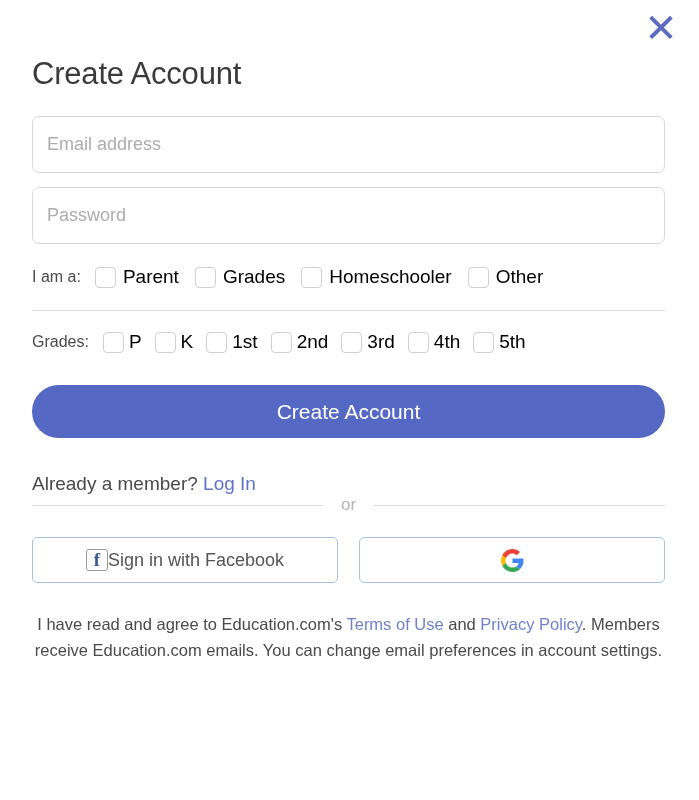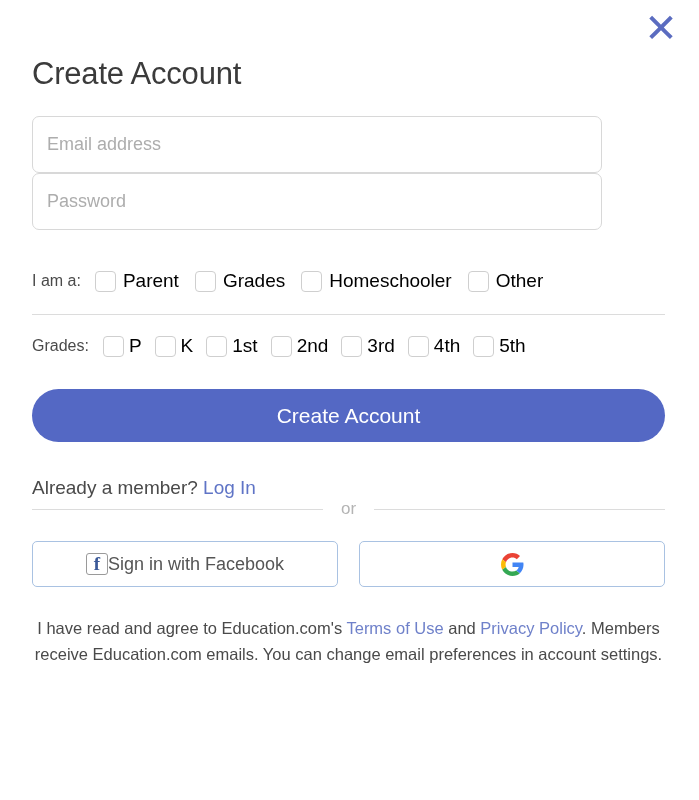--- a/index.html
+++ b/index.html
@@ -39,42 +39,42 @@
   .title {
     padding-top: 56px;
     font-size: 31px;
     font-weight: 400;
     color: #3b3b3b;
     letter-spacing: -0.2px;
   }
   
   .field {
     display: block;
-    width: 570px;
+    width: 633px;
     height: 57px;
     border: 1px solid #d8d8d8;
     border-radius: 7px;
     background: #fff;
     font-family: "Liberation Sans", sans-serif;
     font-size: 18px;
     color: #444;
     padding: 0 14px;
     outline: none;
   }
   .field::placeholder { color: #adadad; font-size: 18px; }
   #email-wrap { margin-top: 24px; }
-  #pass-wrap  { }
+  #pass-wrap  { margin-top: 14px; }
 
   
   .cb-row {
     display: flex;
     align-items: center;
     flex-wrap: nowrap;
   }
-  #row-role   { margin-top: 40px; }
+  #row-role   { margin-top: 22px; }
   #row-grades { margin-top: 20px; text-align: right; }
   .row-label {
     font-size: 16px;
     color: #4a4a4a;
     white-space: nowrap;
     margin-right: 14px;
   }
   .cb-item {
     display: flex;
     align-items: center;

